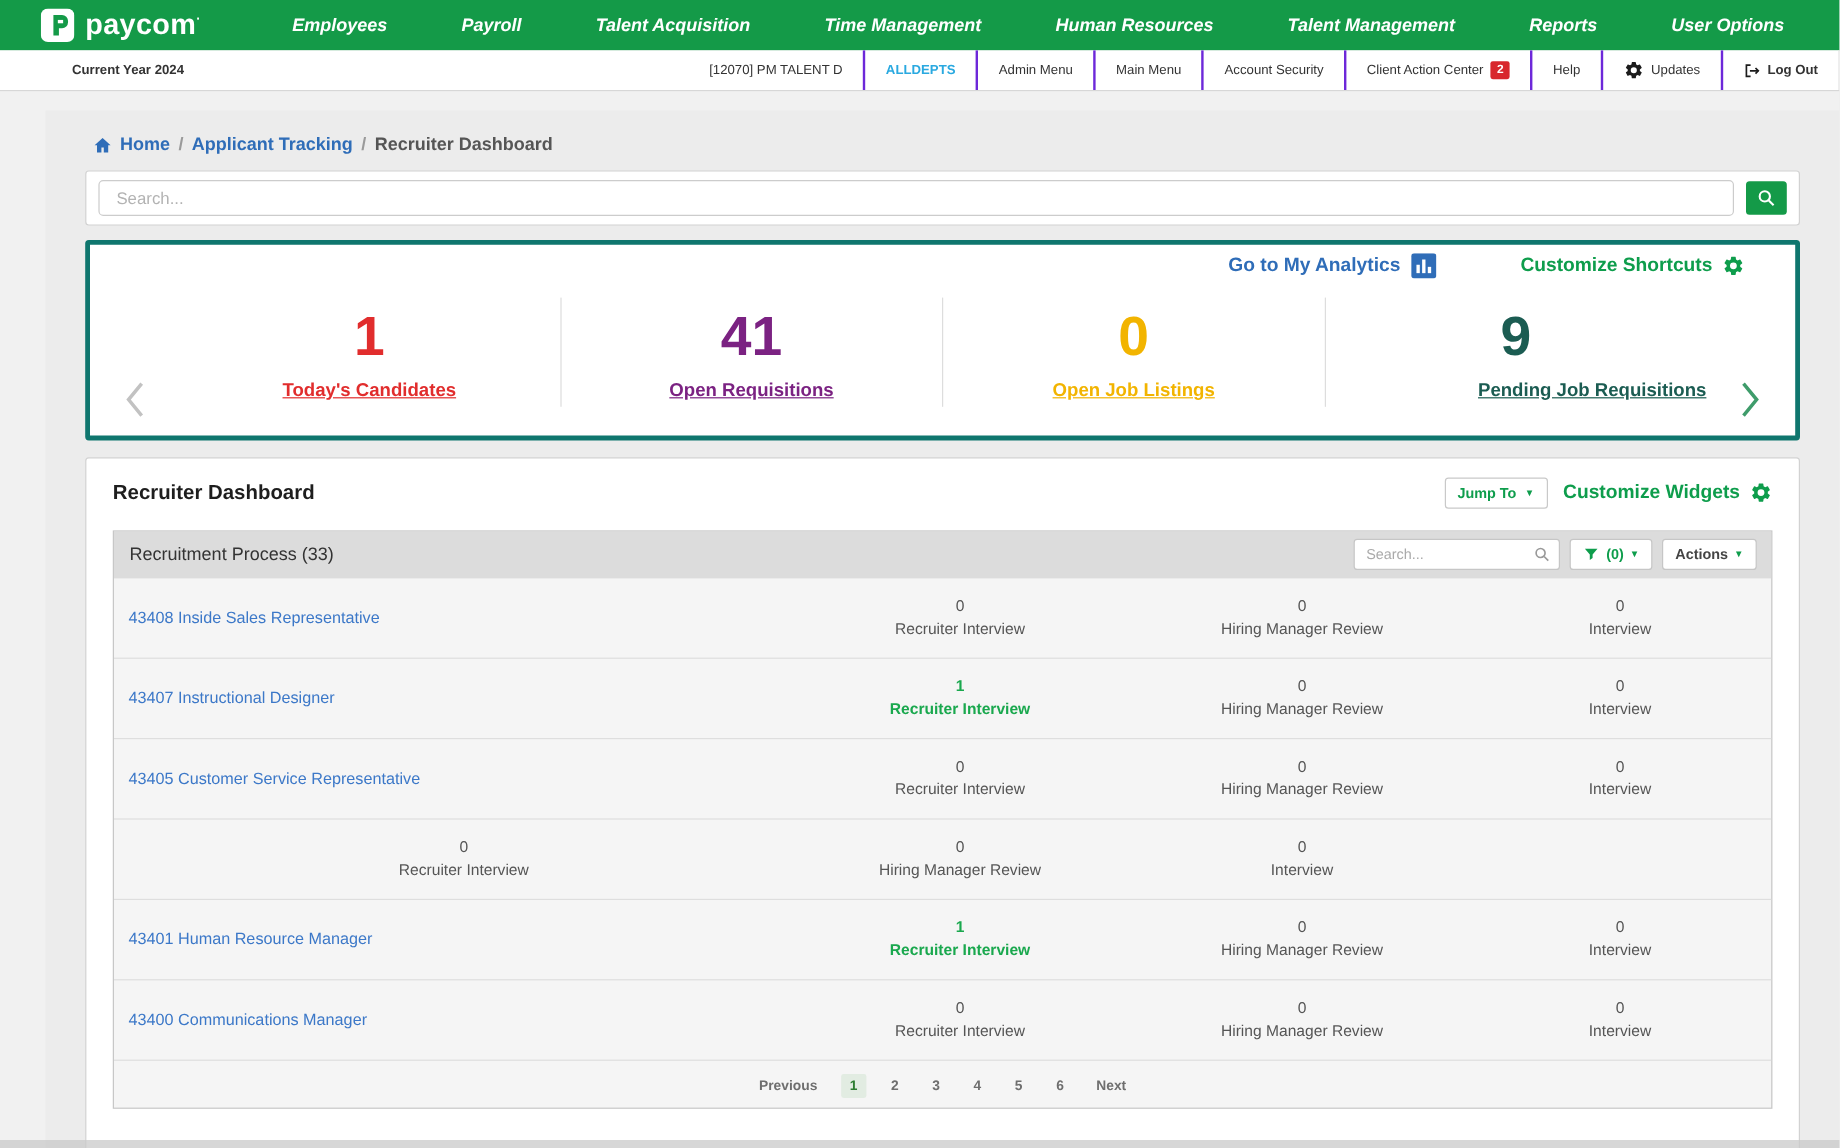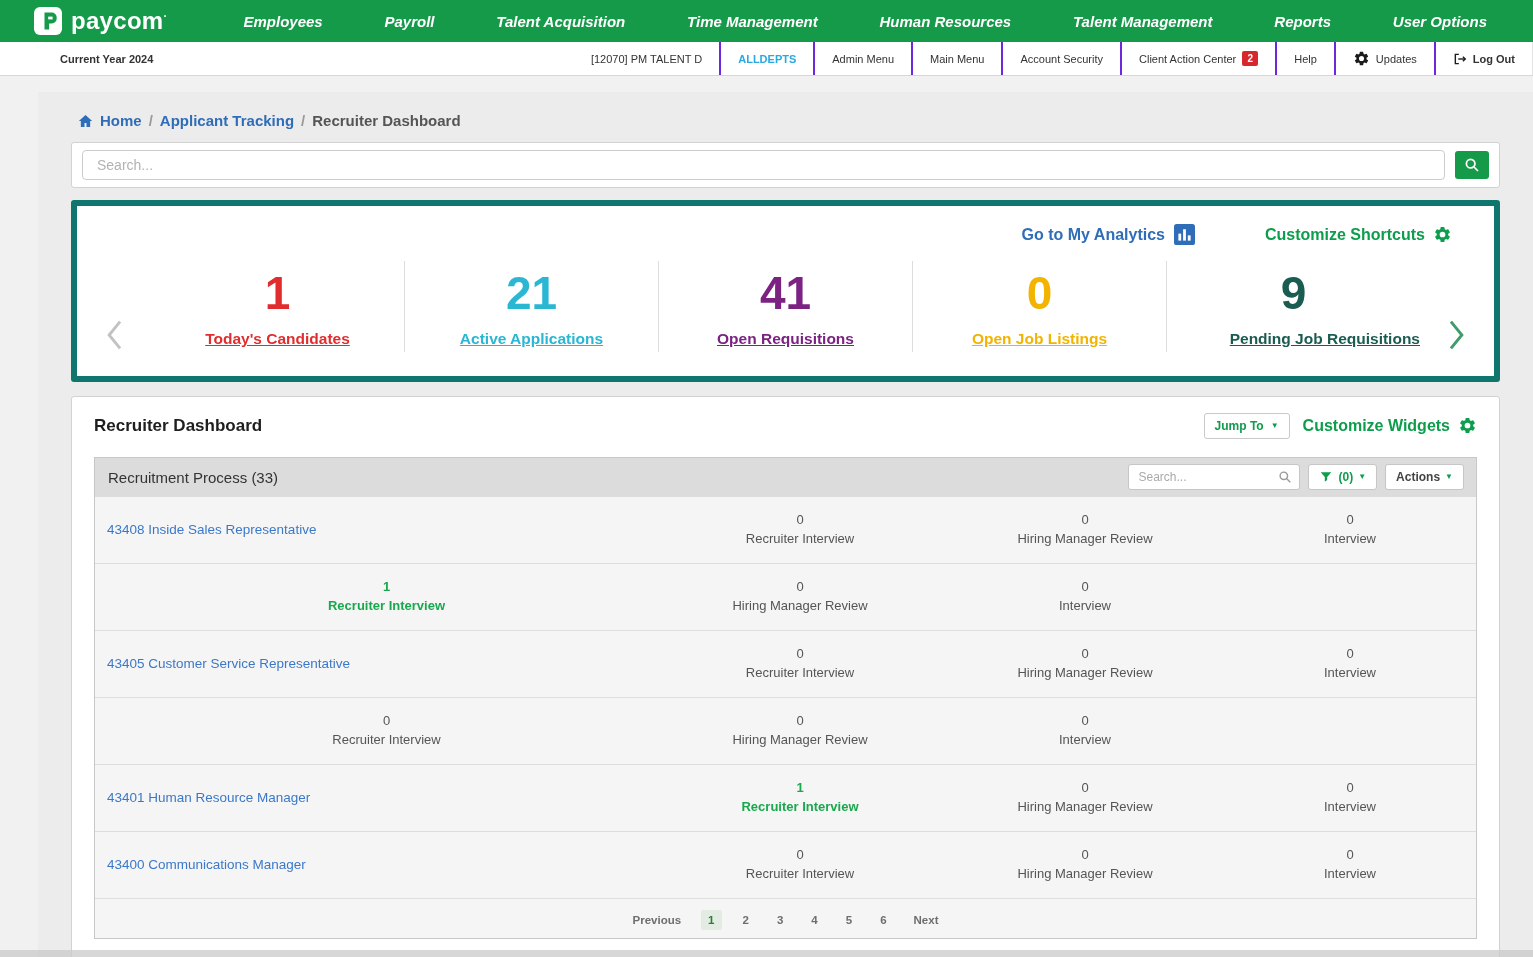--- a/index.html
+++ b/index.html
@@ -39,22 +39,22 @@
 
   .search-panel { background:#fff; border:1px solid #d2d2d2; border-radius:3px; height:46px;
                   display:flex; align-items:center; gap:10px; padding:0 10px 0 10px; }
   .search-input { flex:1; height:30px; border:1px solid #ccc; border-radius:4px; padding:0 14px;
                   font-size:14px; color:#444; font-family:"Liberation Sans",sans-serif; outline:none; }
   .search-input::placeholder { color:#b3b3b3; }
   .search-btn { width:34px; height:28px; background:#149a48; border:none; border-radius:3px;
                 display:flex; align-items:center; justify-content:center; cursor:pointer; }
 
   
-  .shortcuts-panel { margin-top:12px; background:#fff; border:6px solid #0f766e; border-radius:3px;
-                     position:relative; padding:14px 0 24px; }
+  .shortcuts-panel { margin-top:12px; background:#fff; border:4px solid #0f766e; border-radius:3px;
+                     position:relative; padding:3px 0 24px; }
   .shortcut-links { display:flex; justify-content:flex-end; align-items:center; gap:70px; padding:4px 42px 16px 0; }
   .analytics-link { color:#2f6db8; font-weight:bold; font-size:16px; display:flex; align-items:center; gap:9px; cursor:pointer; }
   .green-link { color:#0e9d4c; font-weight:bold; font-size:16px; display:flex; align-items:center; gap:8px; cursor:pointer; }
   .stats-row { display:flex; align-items:stretch; margin:0 74px; }
   .stat { flex:1; text-align:center; border-left:1px solid #ddd; padding:6px 0 4px; cursor:pointer; }
   .stat:first-child { border-left:none; }
   .stat-value { font-size:46px; font-weight:bold; line-height:1.15; }
   .stat-label { margin-top:10px; font-size:15.5px; font-weight:bold; text-decoration:underline; }
   .car-btn { position:absolute; top:108px; background:none; border:none; cursor:pointer; padding:4px; }
   .car-left { left:22px; }
@@ -222,24 +222,20 @@
     <button class="car-btn car-right">
       <svg width="22" height="34" viewBox="0 0 16 28" fill="none" stroke="#3f9c6b" stroke-width="2.4">
           <path d="M3 3l9 11-9 11"></path>
         </svg>
     </button>
 
     <div class="stats-row">
       <div class="stat">
         <div class="stat-value" style="color: rgb(225, 45, 45);">1</div>
         <div class="stat-label" style="color: rgb(225, 45, 45);">Today's Candidates</div>
-      </div>
-      <div class="stat">
-        <div class="stat-value" style="color: rgb(41, 183, 211);">21</div>
-        <div class="stat-label" style="color: rgb(41, 183, 211);">Active Applications</div>
       </div>
       <div class="stat">
         <div class="stat-value" style="color: rgb(123, 34, 130);">41</div>
         <div class="stat-label" style="color: rgb(123, 34, 130);">Open Requisitions</div>
       </div>
       <div class="stat">
         <div class="stat-value" style="color: rgb(242, 180, 0);">0</div>
         <div class="stat-label" style="color: rgb(242, 180, 0);">Open Job Listings</div>
       </div>
       <div class="stat">
@@ -308,20 +304,21 @@
               <span class="cnt">0</span>
               <span class="lbl">Hiring Manager Review</span>
             </div>
     <div class="pstat">
               <span class="cnt">0</span>
               <span class="lbl">Interview</span>
             </div>
   </div>
 
   <div class="prow">
+    <span class="job-link">43407 Instructional Designer</span>
     <div class="pstat hl">
               <span class="cnt">1</span>
               <span class="lbl">Recruiter Interview</span>
             </div>
     <div class="pstat">
               <span class="cnt">0</span>
               <span class="lbl">Hiring Manager Review</span>
             </div>
     <div class="pstat">
               <span class="cnt">0</span>

